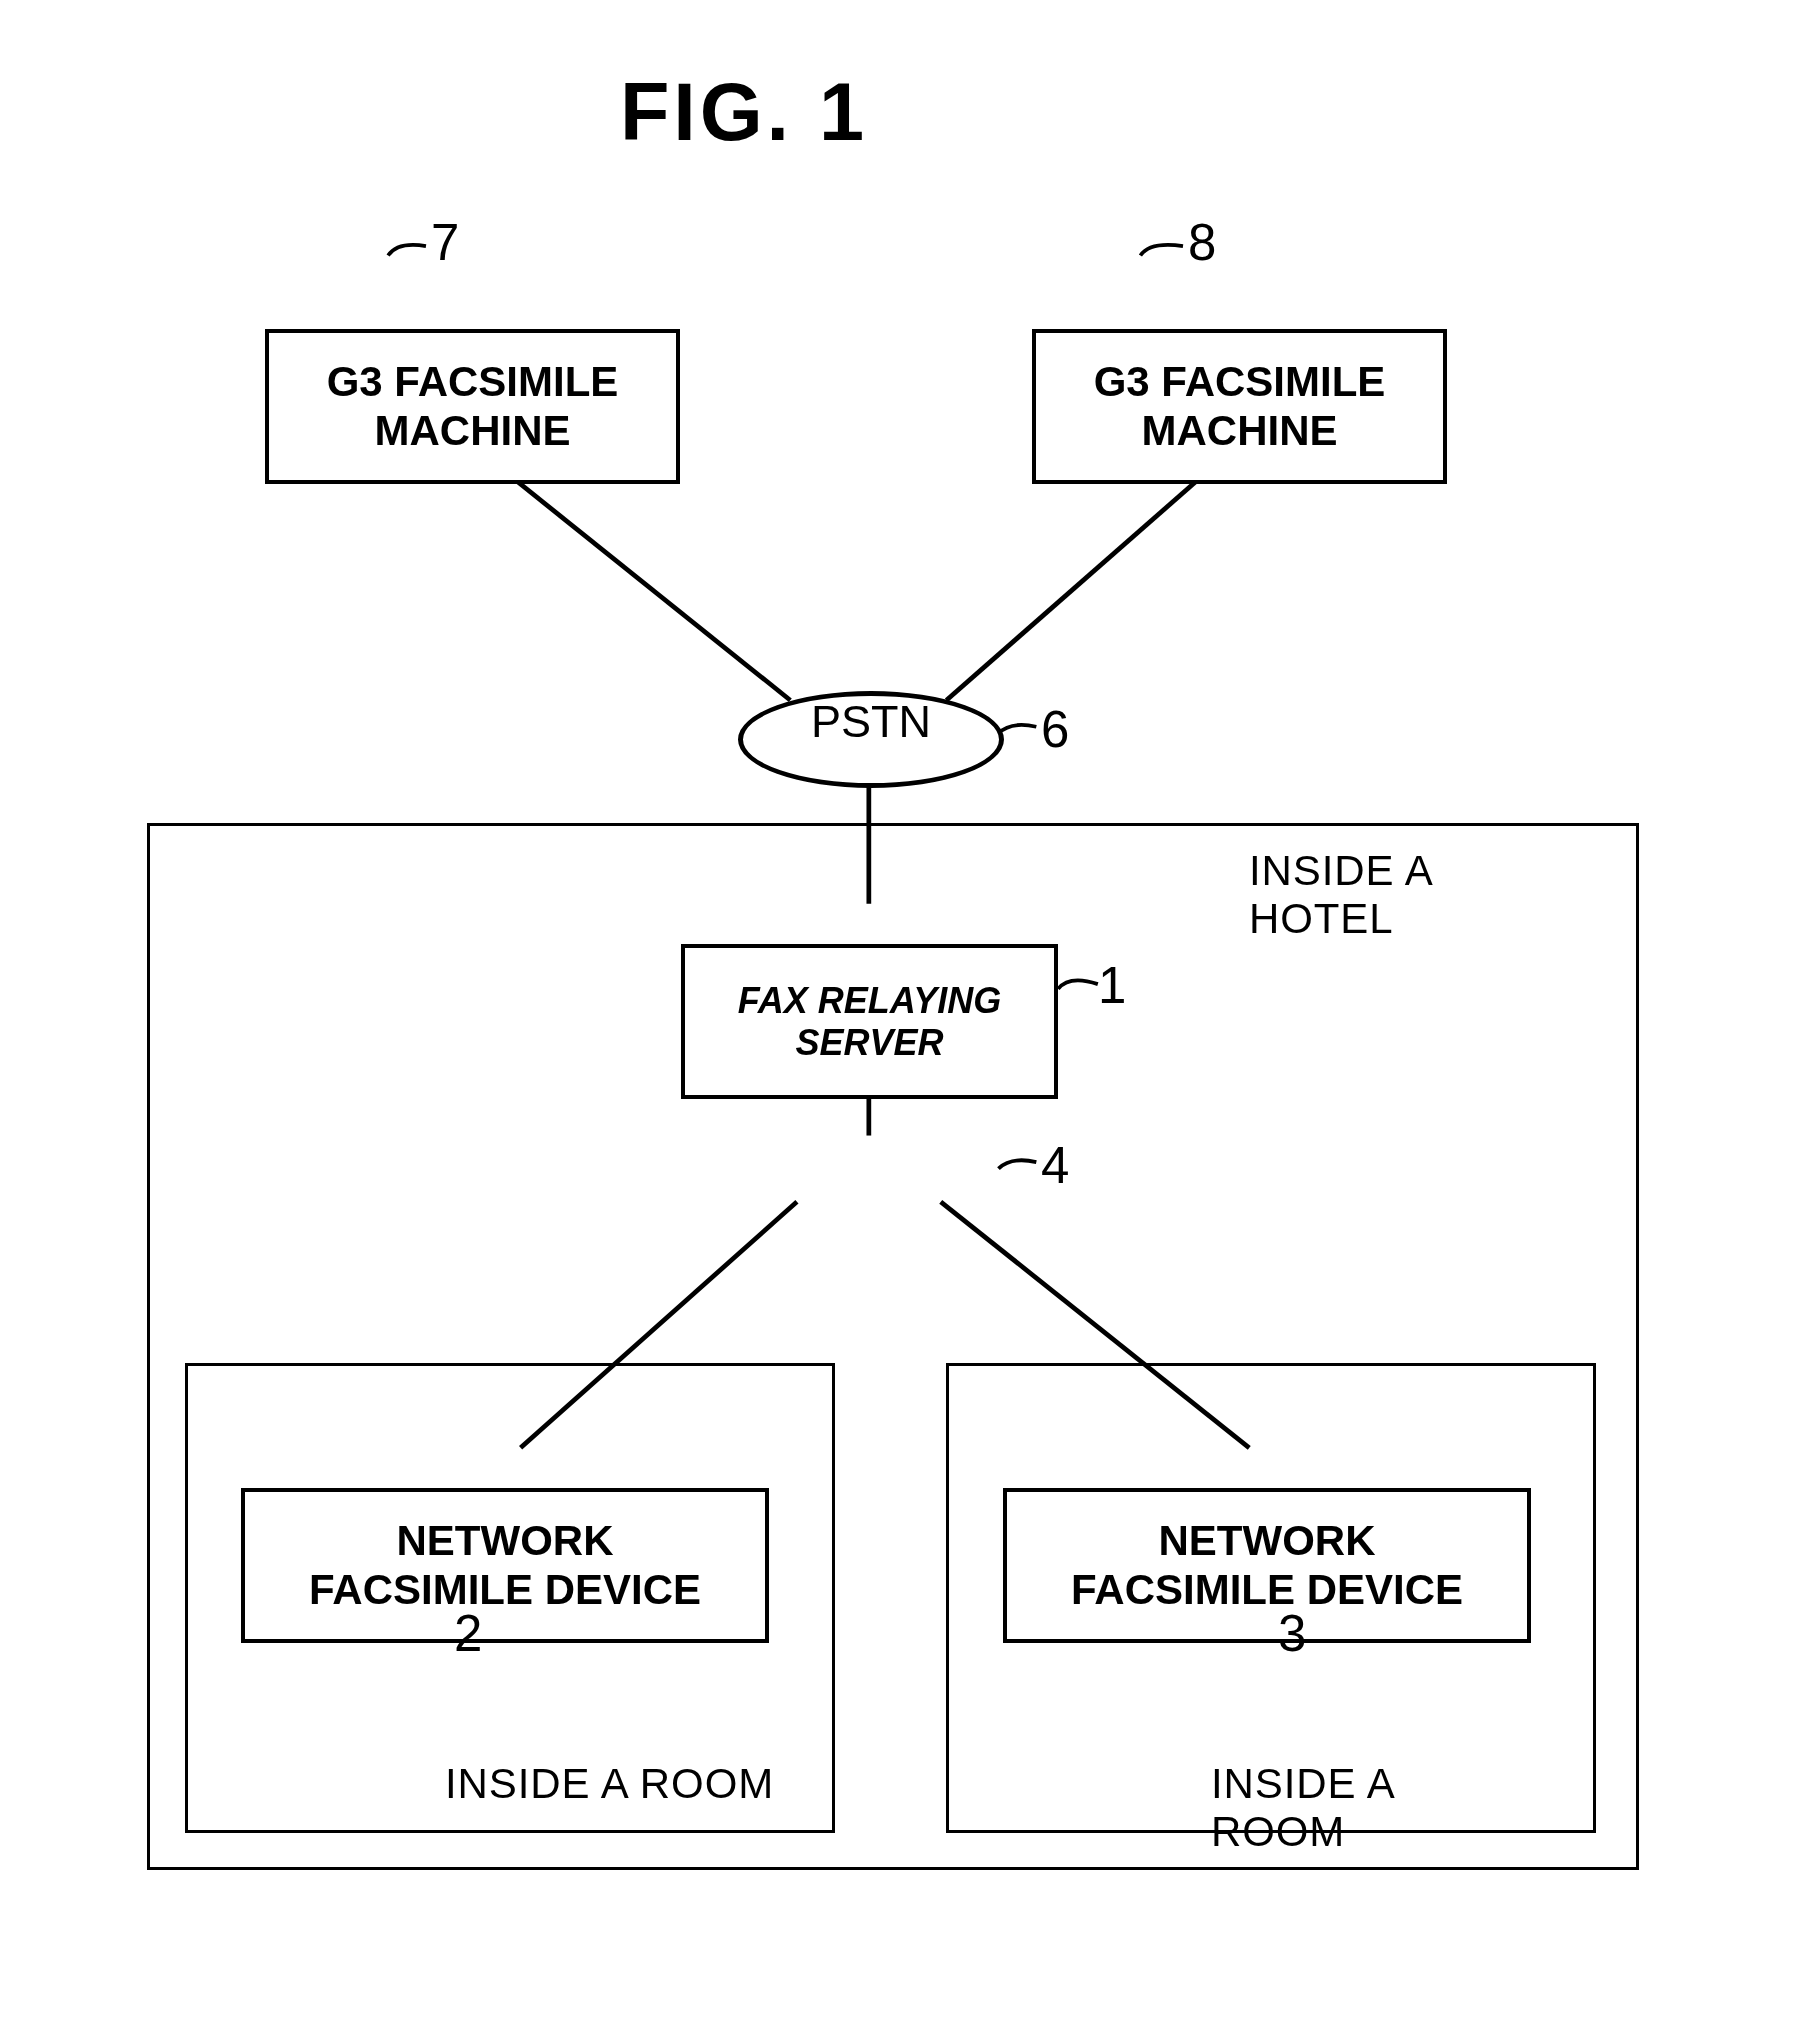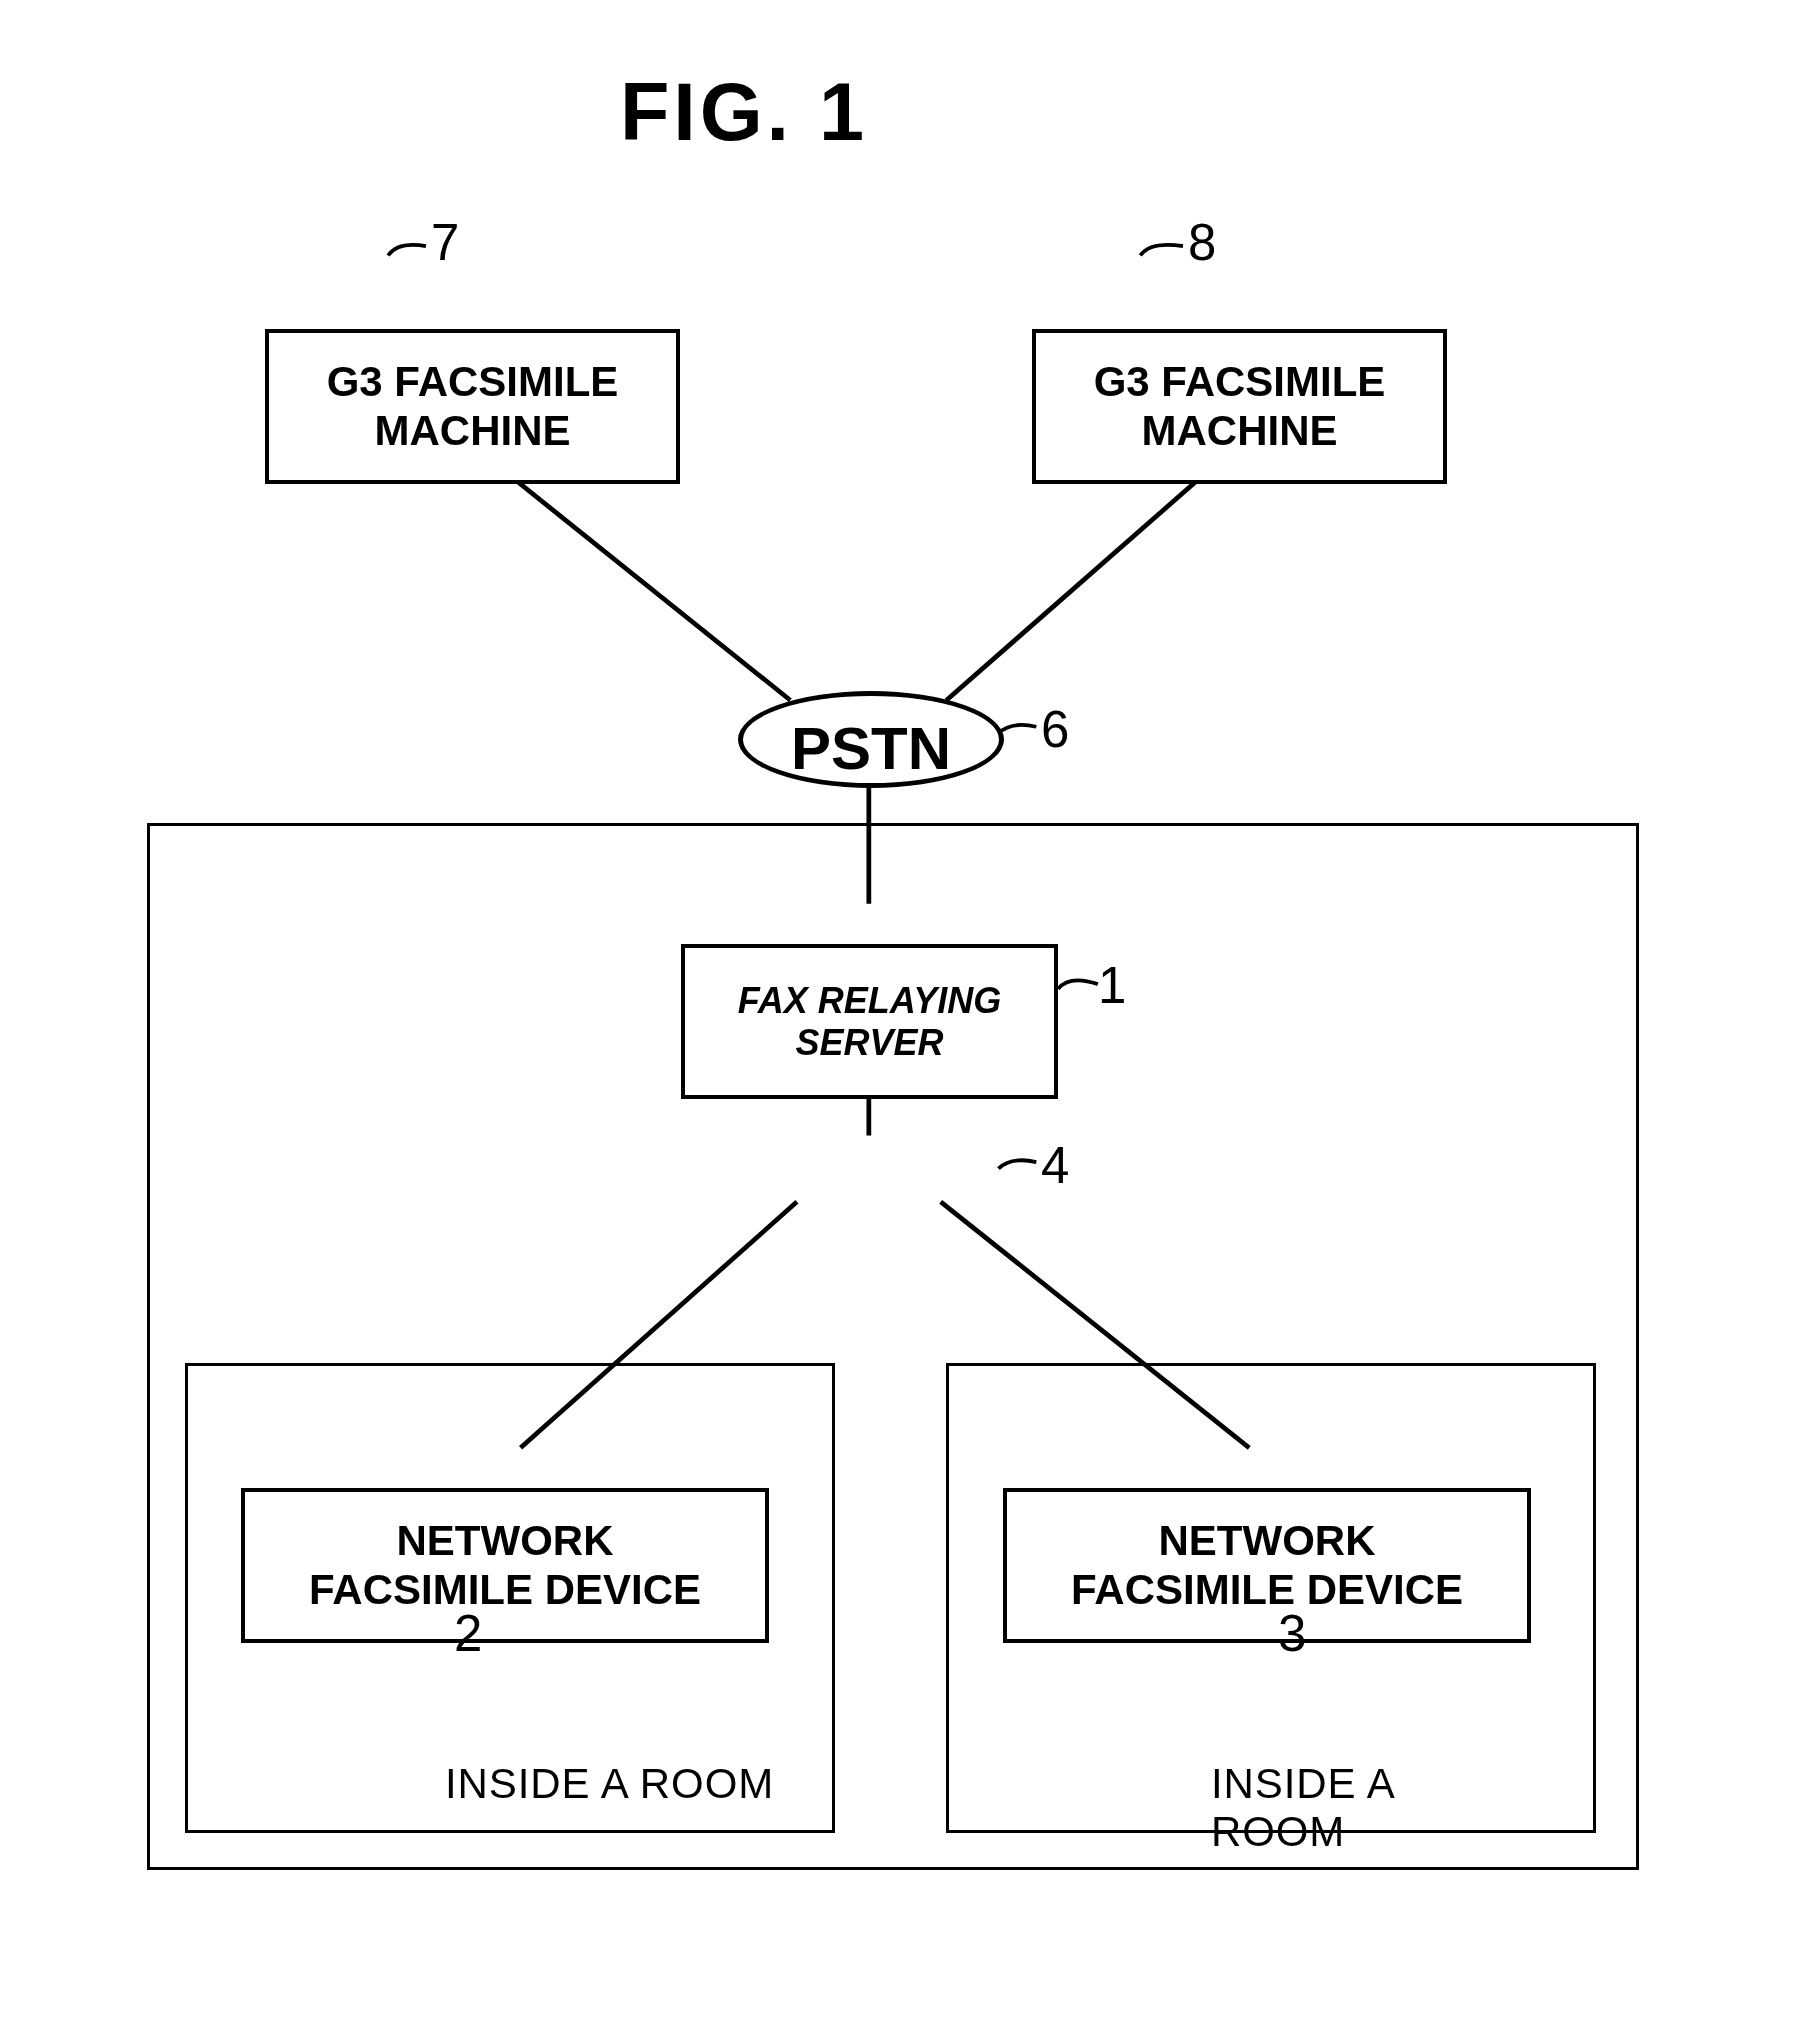--- a/index.html
+++ b/index.html
@@ -39,24 +39,24 @@
     position: absolute;
     font-size: 51px;
     font-weight: 400;
   }
   .ellipse {
     position: absolute;
     border: 5.7px solid #000;
     border-radius: 50%;
     background: #fff;
     display: flex;
-    align-items: flex-end;
+    align-items: flex-start;
     justify-content: center;
-    font-size: 60px;
-    font-weight: 700;
+    font-size: 45px;
+    font-weight: 400;
   }
   .outer-box {
     position: absolute;
     border: 3.8px solid #000;
   }
   .hotel-label, .room-label {
     position: absolute;
     font-size: 42px;
     font-weight: 400;
     letter-spacing: 0.9px;
@@ -114,20 +114,21 @@
 MACHINE</span>
   </div>
   <div class="label-num" style="left:1188px; top:213px;">8</div>
 
   <div class="ellipse" style="left:738px; top:691px; width:256px; height:87px;">
     <span>PSTN</span>
   </div>
   <div class="label-num" style="left:1041px; top:700px;">6</div>
 
   <div class="outer-box" style="left:147px; top:823px; width:1486px; height:1041px;"></div>
+  <div class="hotel-label" style="left:1249px; top:847px;">INSIDE A HOTEL</div>
 
   <div class="box" style="left:681px; top:904px; width:369px; height:147px; font-size:36px;font-style:italic;">
     <span style="white-space:pre-line;">FAX RELAYING
 SERVER</span>
   </div>
   <div class="label-num" style="left:1098px; top:956px;">1</div>
 
   <div class="label-num" style="left:1041px; top:1136px;">4</div>
 
   <div class="outer-box" style="left:185px; top:1363px; width:644px; height:464px;"></div>

